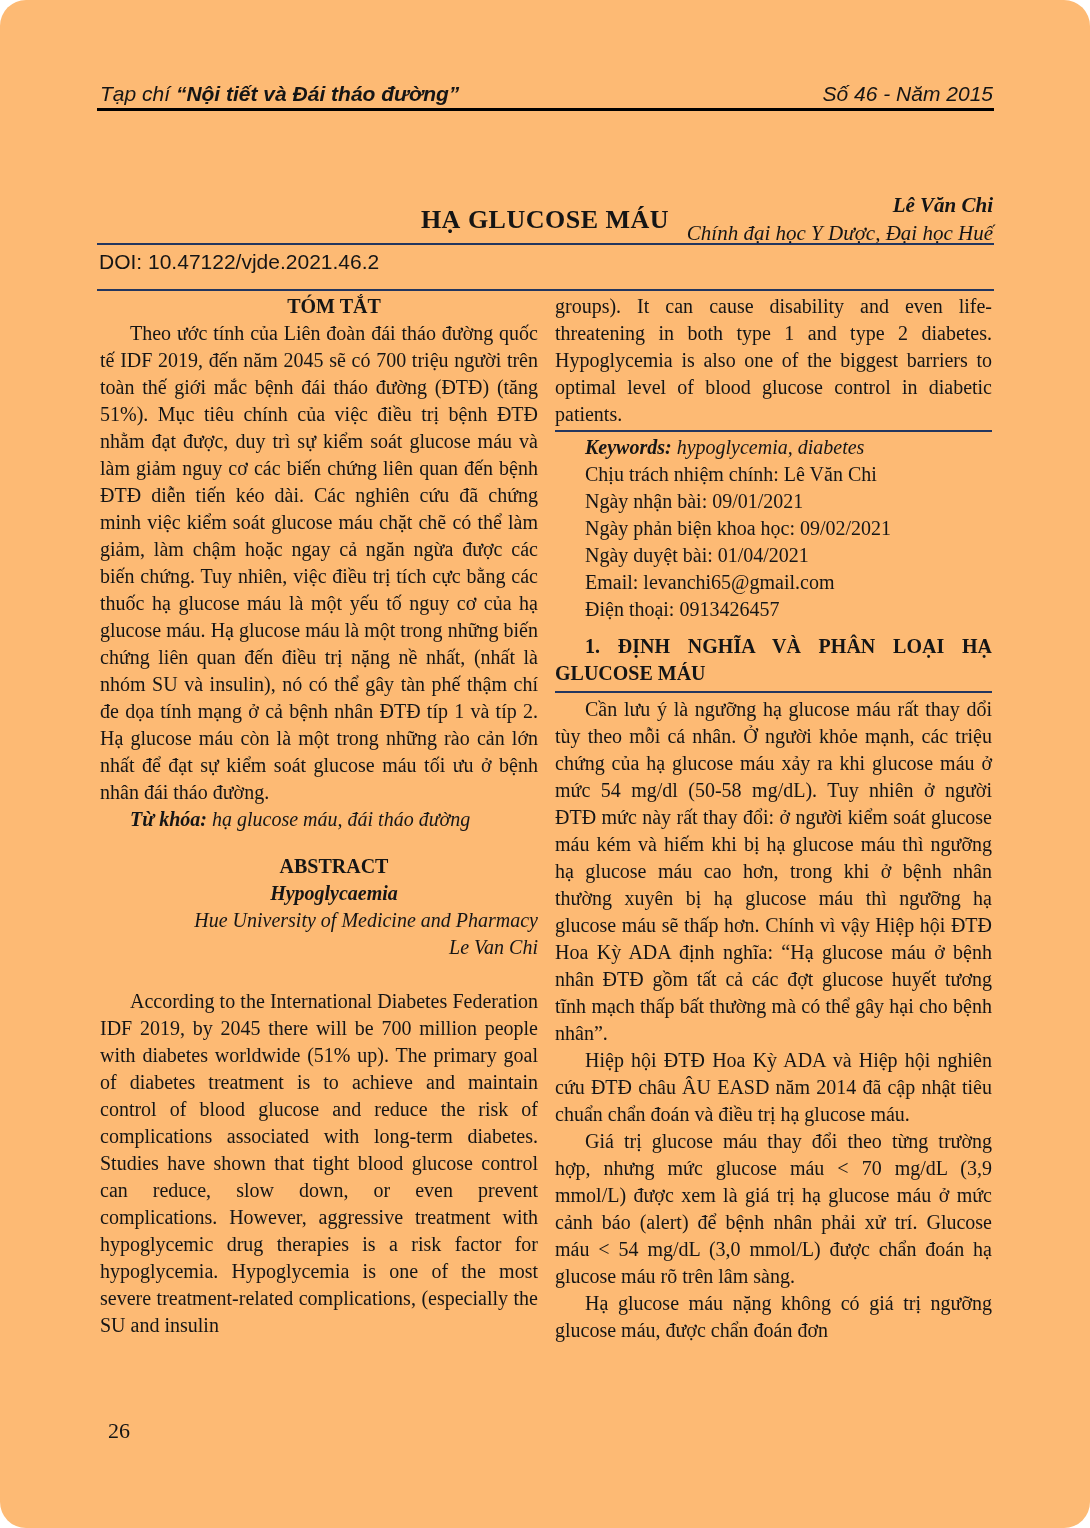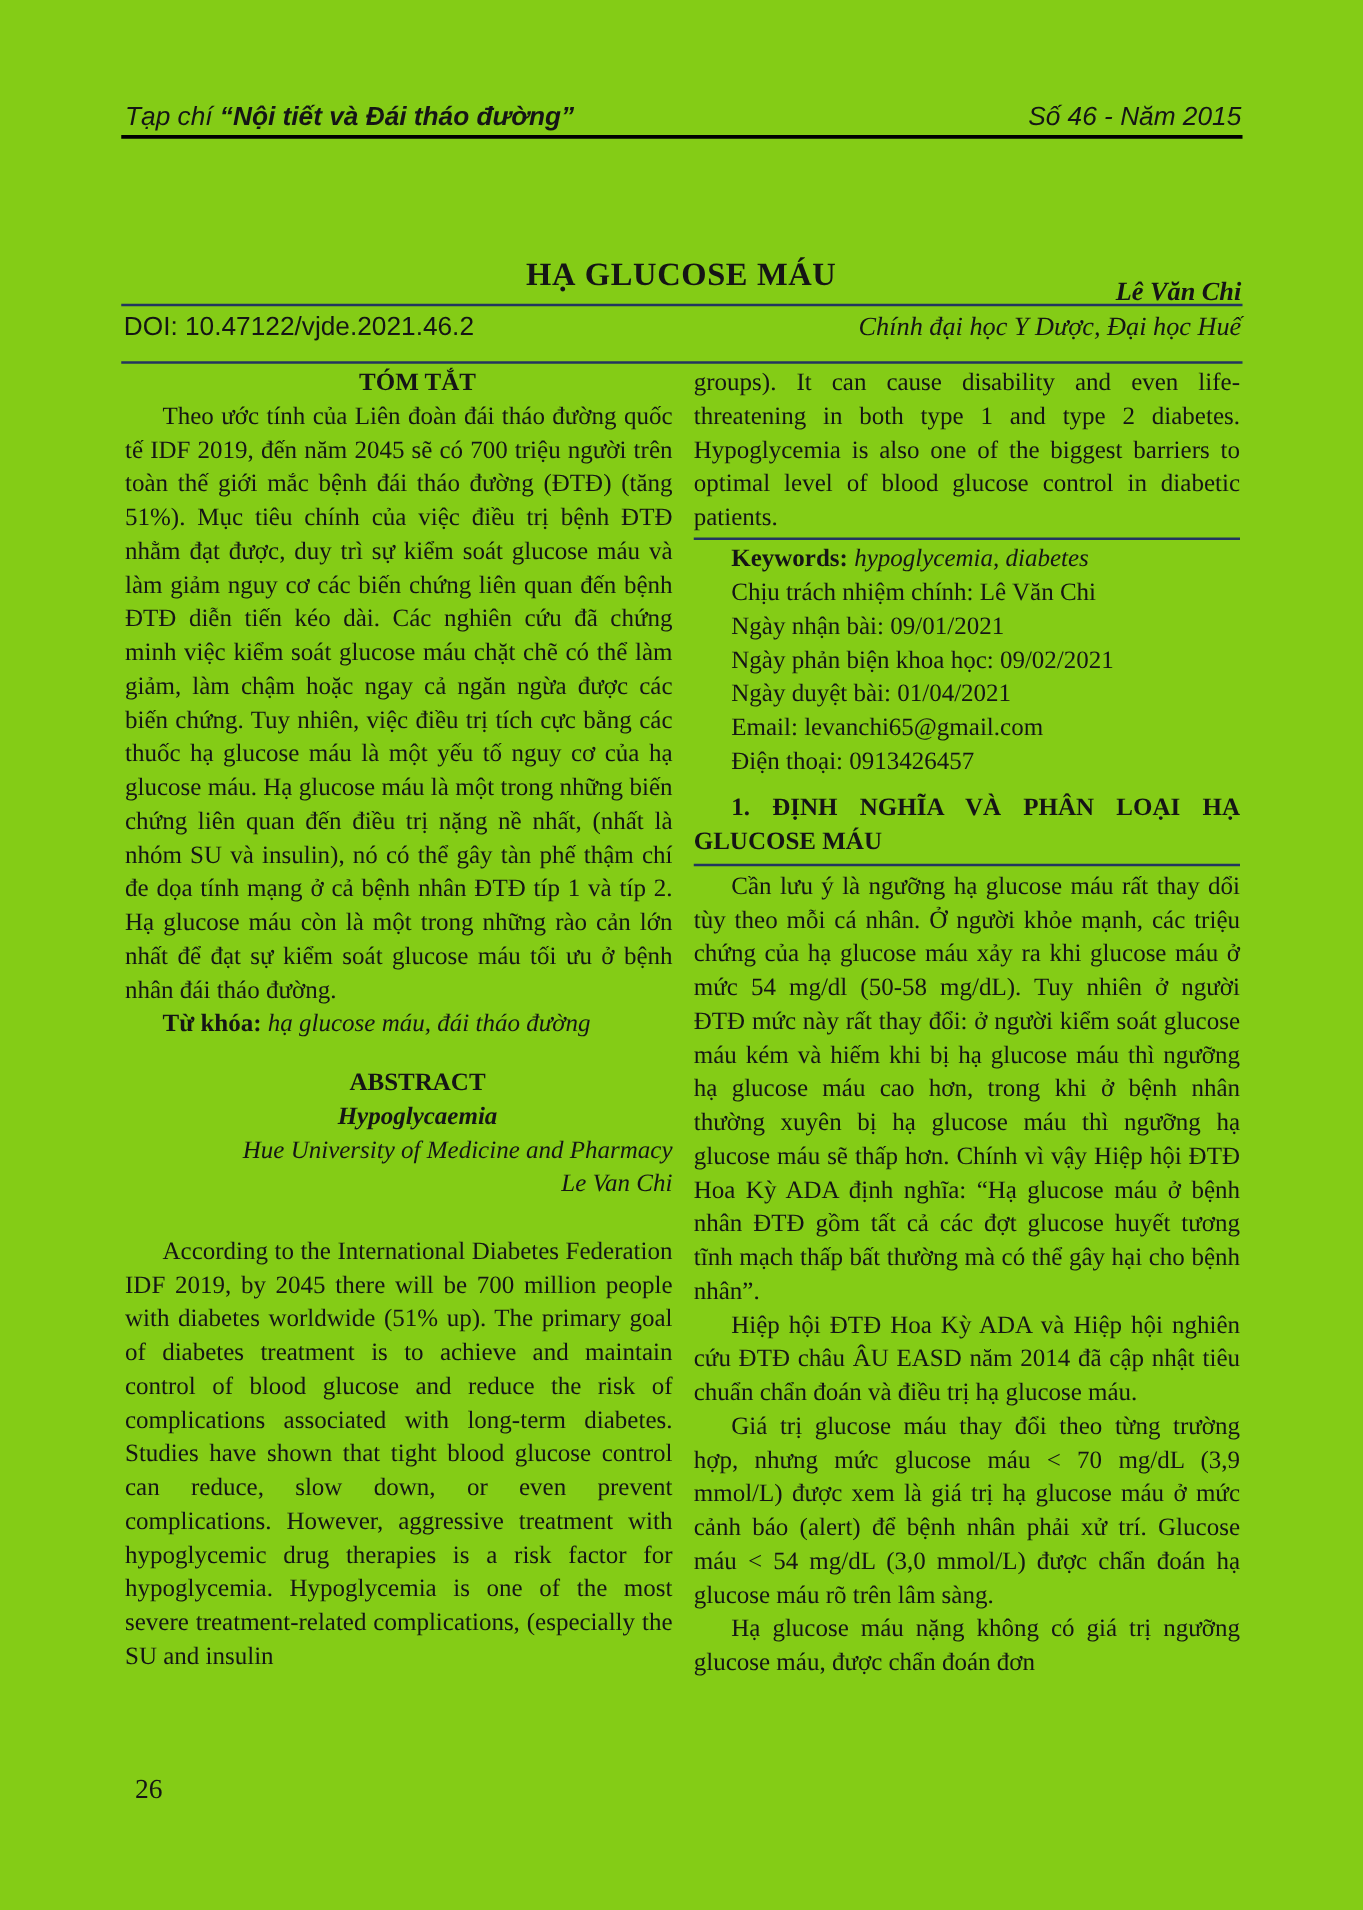--- a/index.html
+++ b/index.html
@@ -1,21 +1,21 @@
 <!DOCTYPE html>
 <html lang="vi"><head>
 <meta charset="utf-8">
 <style>
   html,body{margin:0;padding:0;background:#ffffff;}
   body{
     width:1090px;height:1528px;position:relative;overflow:hidden;
     font-family:"Liberation Serif", serif;color:#151515;
     -webkit-font-smoothing:antialiased;
   }
-  .page{position:absolute;inset:0;background:#84cc16;}
+  .page{position:absolute;inset:0;background:#fdba74;border-radius:26px;}
 
   
   .header-row{
     position:absolute;left:100px;right:97px;top:82px;
     display:flex;justify-content:space-between;align-items:baseline;
     font-family:"Liberation Sans", sans-serif;font-style:italic;font-size:21px;
     white-space:nowrap;
   }
   .journal-name{font-weight:bold;}
   .rule{position:absolute;left:97px;right:96px;}
@@ -24,21 +24,21 @@
   .rule-above-doi{top:243px;}
   .rule-above-columns{top:289px;}
 
   
   .article-title{
     position:absolute;left:0;right:0;top:161px;text-align:center;
     font-size:26px;font-weight:bold;letter-spacing:.5px;margin-top:44px;
   }
   .byline{
     position:absolute;left:100px;right:97px;top:191px;text-align:right;
-    font-size:21px;line-height:28px;font-style:italic;margin-top:28px;
+    font-size:21px;line-height:28px;font-style:italic;
   }
   .byline .author{font-weight:bold;}
   .doi-line{
     position:absolute;left:99px;top:250px;
     font-family:"Liberation Sans", sans-serif;font-size:21px;
   }
 
   
   .col{
     position:absolute;top:293px;
@@ -46,21 +46,21 @@
   }
   .col-left{left:100px;width:438px;}
   .col-right{left:555px;width:437px;}
   .col p{margin:0;text-indent:30px;}
   .no-indent{text-indent:0 !important;}
   .center-head{text-align:center;font-weight:bold;text-indent:0;}
   .center-sub{text-align:center;font-weight:bold;font-style:italic;text-indent:0;}
   .right-line{text-align:right;font-style:italic;text-indent:0;}
   .gap-line{margin-top:27px !important;}
   .gap-small{margin-top:20px !important;}
-  .lbl-bi{font-weight:bold;}
+  .lbl-bi{font-weight:bold;font-style:italic;}
   .it{font-style:italic;}
   .meta-line{text-indent:30px;text-align:left;}
   .inline-rule{height:2px;background:#23365f;margin:2px 0 2px 0;}
   .section-head{
     font-weight:bold;text-indent:30px;text-align:justify;margin-top:10px;
     border-bottom:2px solid #23365f;padding-bottom:4px;
   }
   .section-body{margin-top:3px !important;}
 
   

